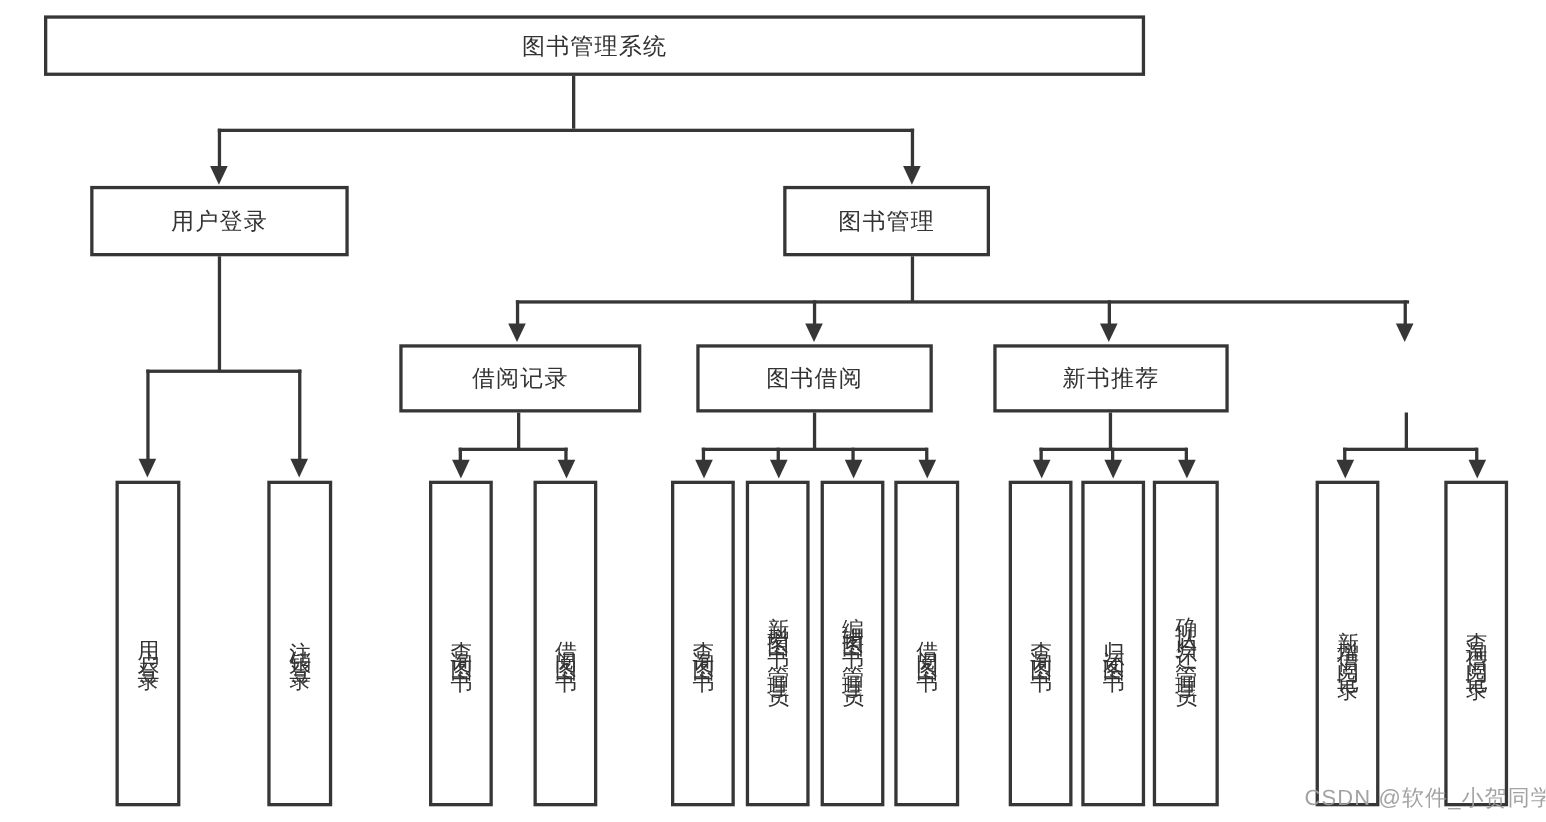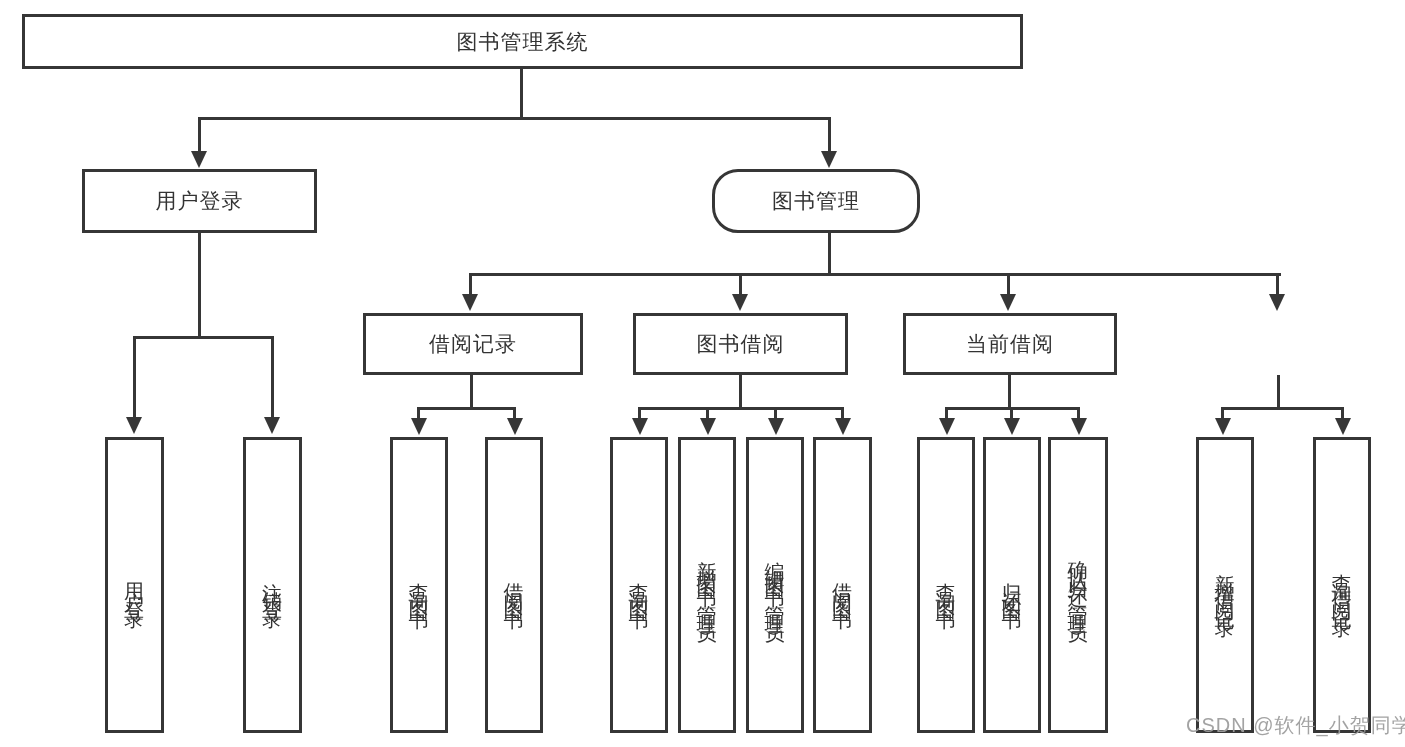--- a/index.html
+++ b/index.html
@@ -16,31 +16,31 @@
   .arr{position:absolute;width:0;height:0;border-left:8px solid transparent;
        border-right:8px solid transparent;border-top:17px solid #363636;}
   .wm{position:absolute;font-size:20px;color:rgba(158,158,158,0.95);letter-spacing:1px;
       white-space:nowrap;z-index:10;}
 </style>
 </head>
 <body>
 
 <div class="canvas">
 
-  <div class="box" style="left:22px;top:14px;width:1001px;height:55px;">图书管理系统</div>
+  <div class="box" style="left:40px;top:14px;width:1001px;height:55px;">图书管理系统</div>
 
   <div class="v" style="left:520px;top:69px;height:48px;"></div>
   <div class="h" style="left:198px;top:117px;width:633px;"></div>
   <div class="v" style="left:198px;top:117px;height:35px;"></div>
   <div class="arr" style="left:191px;top:151px;"></div>
   <div class="v" style="left:828px;top:117px;height:35px;"></div>
   <div class="arr" style="left:821px;top:151px;"></div>
 
   <div class="box" style="left:82px;top:169px;width:235px;height:64px;">用户登录</div>
-  <div class="box" style="left:712px;top:169px;width:208px;height:64px;border-radius:26px;">图书管理</div>
+  <div class="box" style="left:712px;top:169px;width:188px;height:64px;">图书管理</div>
 
   <div class="v" style="left:198px;top:233px;height:105px;"></div>
   <div class="h" style="left:133px;top:336px;width:141px;"></div>
   <div class="v" style="left:133px;top:336px;height:82px;"></div>
   <div class="arr" style="left:126px;top:417px;"></div>
   <div class="v" style="left:271px;top:336px;height:82px;"></div>
   <div class="arr" style="left:264px;top:417px;"></div>
 
   <div class="v" style="left:828px;top:233px;height:42px;"></div>
   <div class="h" style="left:469px;top:273px;width:812px;"></div>
@@ -48,21 +48,21 @@
   <div class="arr" style="left:462px;top:294px;"></div>
   <div class="v" style="left:739px;top:273px;height:22px;"></div>
   <div class="arr" style="left:732px;top:294px;"></div>
   <div class="v" style="left:1007px;top:273px;height:22px;"></div>
   <div class="arr" style="left:1000px;top:294px;"></div>
   <div class="v" style="left:1276px;top:273px;height:22px;"></div>
   <div class="arr" style="left:1269px;top:294px;"></div>
 
   <div class="box" style="left:363px;top:313px;width:220px;height:62px;">借阅记录</div>
   <div class="box" style="left:633px;top:313px;width:215px;height:62px;">图书借阅</div>
-  <div class="box" style="left:903px;top:313px;width:214px;height:62px;">当前借阅</div>
+  <div class="box" style="left:903px;top:313px;width:214px;height:62px;">新书推荐</div>
 
   <div class="v" style="left:470px;top:375px;height:34px;"></div>
   <div class="h" style="left:417px;top:407px;width:99px;"></div>
   <div class="v" style="left:417px;top:407px;height:13px;"></div>
   <div class="arr" style="left:411px;top:418px;"></div>
   <div class="v" style="left:513px;top:407px;height:13px;"></div>
   <div class="arr" style="left:507px;top:418px;"></div>
 
   <div class="v" style="left:739px;top:375px;height:34px;"></div>
   <div class="h" style="left:638px;top:407px;width:205px;"></div>

